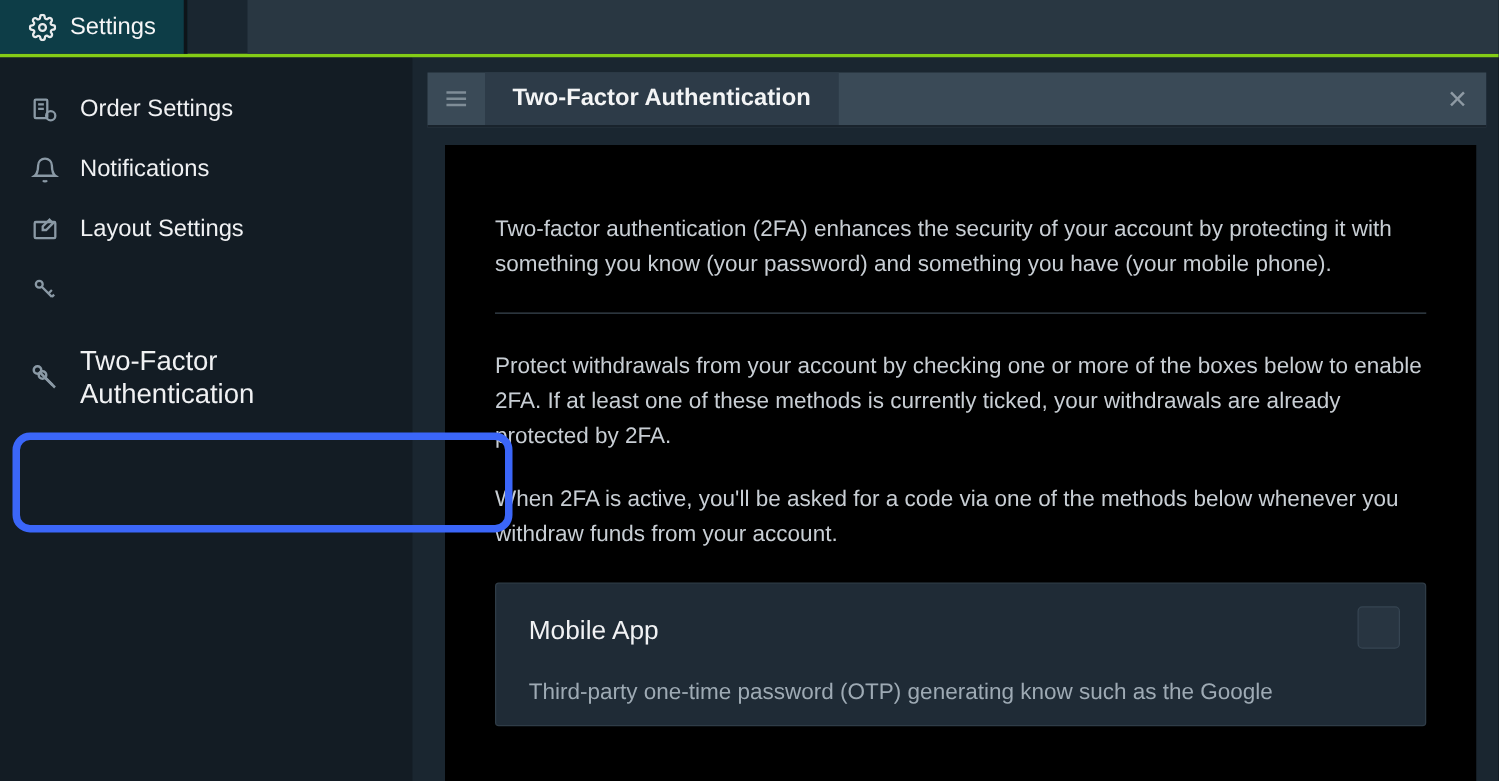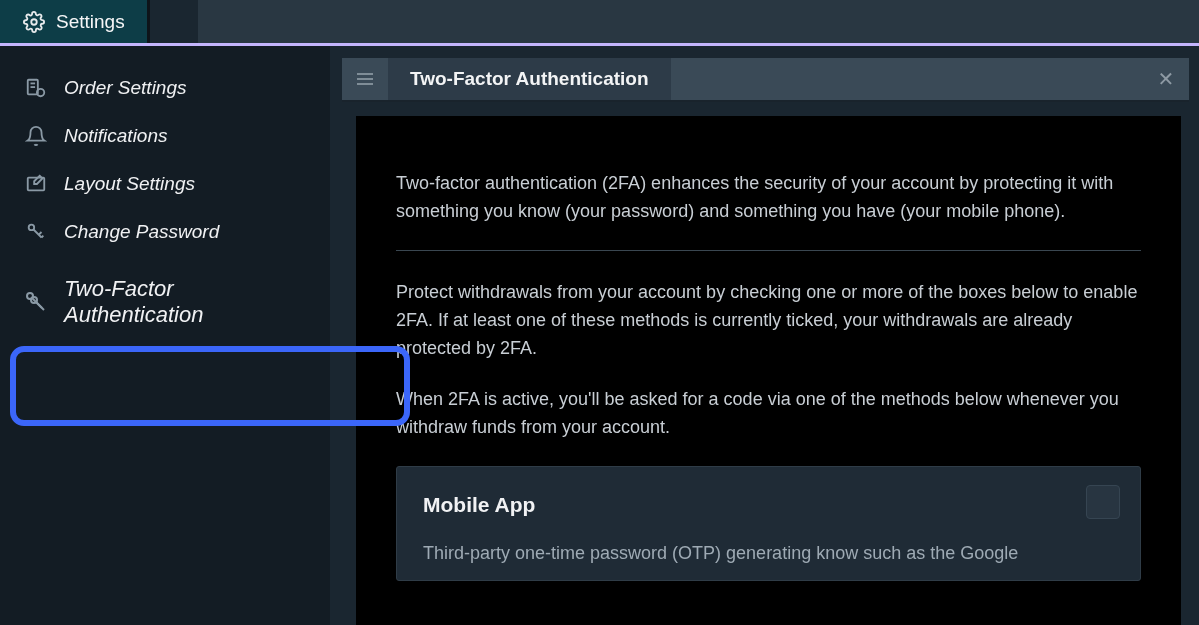--- a/index.html
+++ b/index.html
@@ -9,21 +9,21 @@
       color: #e4e7ea;
       width: 1199px;
       height: 625px;
       overflow: hidden;
     }
     .topbar {
       display: flex;
       align-items: center;
       height: 46px;
       background: #1a2630;
-      border-bottom: 3px solid #c4b5fd;
+      border-bottom: 3px solid #84cc16;
       gap: 48px;
     }
     .topbar-tab {
       display: flex;
       align-items: center;
       gap: 10px;
       padding: 0 22px;
       height: 100%;
       color: #f6f6f7;
       font-size: 19px;
@@ -49,21 +49,20 @@
       position: relative;
     }
     .sidebar-item {
       display: flex;
       align-items: center;
       gap: 16px;
       padding: 12px 24px;
       color: #f0f1f3;
       font-size: 19px;
       cursor: pointer;
-      font-style: italic;
     }
     .sidebar-highlight {
       position: absolute;
       left: 10px;
       top: 300px;
       width: 400px;
       height: 80px;
       border: 6px solid #3b66f9;
       border-radius: 14px;
       z-index: 20;
@@ -145,21 +144,21 @@
       background: #1f2b36;
       border: 1px solid #2f3c47;
       border-radius: 3px;
       padding: 22px 26px 12px 26px;
       margin-top: 8px;
       position: relative;
     }
     .option-title {
       color: #f1f2f4;
       font-size: 21px;
-      font-weight: 700;
+      font-weight: 400;
       margin-bottom: 18px;
     }
     .option-check {
       position: absolute;
       top: 18px;
       right: 20px;
       width: 34px;
       height: 34px;
       background: #283541;
       border: 1px solid #364552;
@@ -220,21 +219,20 @@
       </span>
       <span>Layout Settings</span>
     </div>
     <div class="sidebar-item">
       <span class="icon">
         <svg width="22" height="22" viewBox="0 0 24 24" fill="none" stroke="#8a99a5" stroke-width="2">
             <circle cx="7" cy="7" r="3"></circle>
             <path d="M9 9l9 9M15 15l3-3M18 18l2-2"></path>
           </svg>
       </span>
-      <span>Change Password</span>
     </div>
     <div class="sidebar-item selected">
       <span class="icon">
         <svg width="26" height="26" viewBox="0 0 24 24" fill="none" stroke="#8a99a5" stroke-width="2">
             <circle cx="6" cy="6" r="3"></circle>
             <path d="M8 8l10 10"></path>
             <circle cx="10" cy="10" r="3"></circle>
             <path d="M12 12l8 8"></path>
           </svg>
       </span>

